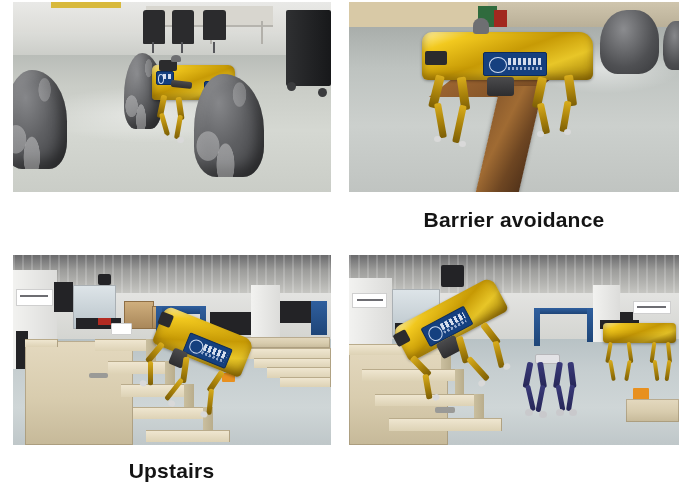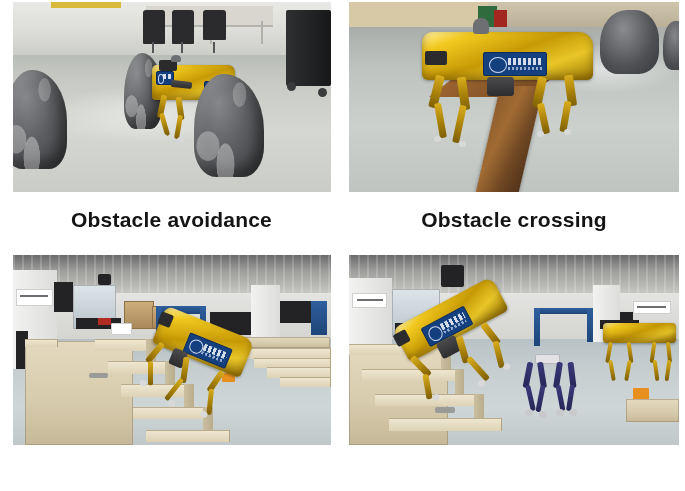--- a/index.html
+++ b/index.html
@@ -263,21 +263,20 @@
         <div class="foot" style="left:63%;top:88%;width:7px;height:6px"></div>
         <div class="leg" style="left:84%;top:44%;width:7%;height:28%;transform:rotate(-6deg)"></div>
         <div class="leg" style="left:82%;top:66%;width:6%;height:24%;transform:rotate(8deg)"></div>
         <div class="foot" style="left:83%;top:86%;width:7px;height:6px"></div>
         <div class="leg dark" style="left:22%;top:22%;width:26%;height:9%;transform:rotate(6deg)"></div>
       </div>
 
       <div class="layer rock rock-l"></div>
       <div class="layer rock rock-r"></div>
     </div>
-    <div class="caption">Obstacle avoidance</div>
   </div>
 
   <div class="panel right toprow">
     <div class="photo">
       <div class="layer p2-wall"></div>
       <div class="layer p2-wallwood"></div>
       <div class="layer p2-green"></div>
       <div class="layer p2-red"></div>
       <div class="layer p2-floor"></div>
       <div class="layer p2-sheen"></div>
@@ -304,21 +303,21 @@
         <div class="foot" style="left:22%;top:92%;width:7px;height:6px"></div>
         <div class="leg" style="left:66%;top:38%;width:5%;height:26%;transform:rotate(12deg)"></div>
         <div class="leg" style="left:69%;top:60%;width:4%;height:26%;transform:rotate(-12deg)"></div>
         <div class="foot" style="left:67%;top:84%;width:7px;height:6px"></div>
         <div class="leg" style="left:84%;top:36%;width:5%;height:26%;transform:rotate(-8deg)"></div>
         <div class="leg" style="left:82%;top:58%;width:4%;height:26%;transform:rotate(10deg)"></div>
         <div class="foot" style="left:83%;top:82%;width:7px;height:6px"></div>
         <div class="leg dark" style="left:38%;top:38%;width:16%;height:16%;border-radius:3px"></div>
       </div>
     </div>
-    <div class="caption">Obstacle crossing</div>
+    <div class="caption">Barrier avoidance</div>
   </div>
 
   <div class="panel left bottomrow">
     <div class="photo">
       <div class="layer w-wall"></div>
       <div class="layer w-ceiling"></div>
       <div class="layer w-ceilgrid"></div>
       <div class="layer w-floor"></div>
 
       <div class="layer w-pillar" style="left:0;top:8%;width:14%;height:52%"></div>
@@ -375,20 +374,21 @@
         <div class="foot" style="left:4%;top:86%;width:7px;height:6px"></div>
         <div class="leg dark" style="left:24%;top:40%;width:16%;height:18%;border-radius:3px"></div>
         <div class="leg" style="left:40%;top:44%;width:6%;height:28%;transform:rotate(-14deg)"></div>
         <div class="leg" style="left:38%;top:68%;width:5%;height:28%;transform:rotate(16deg)"></div>
         <div class="foot" style="left:40%;top:94%;width:7px;height:6px"></div>
         <div class="leg" style="left:74%;top:44%;width:6%;height:26%;transform:rotate(12deg)"></div>
         <div class="leg" style="left:78%;top:66%;width:5%;height:28%;transform:rotate(-16deg)"></div>
         <div class="foot" style="left:75%;top:92%;width:7px;height:6px"></div>
       </div>
     </div>
+    <div class="caption">Upstairs</div>
   </div>
 
   <div class="panel right bottomrow">
     <div class="photo">
       <div class="layer w-wall"></div>
       <div class="layer w-ceiling"></div>
       <div class="layer w-ceilgrid"></div>
       <div class="layer w-floor"></div>
 
       <div class="layer w-pillar" style="left:0;top:12%;width:13%;height:48%"></div>

